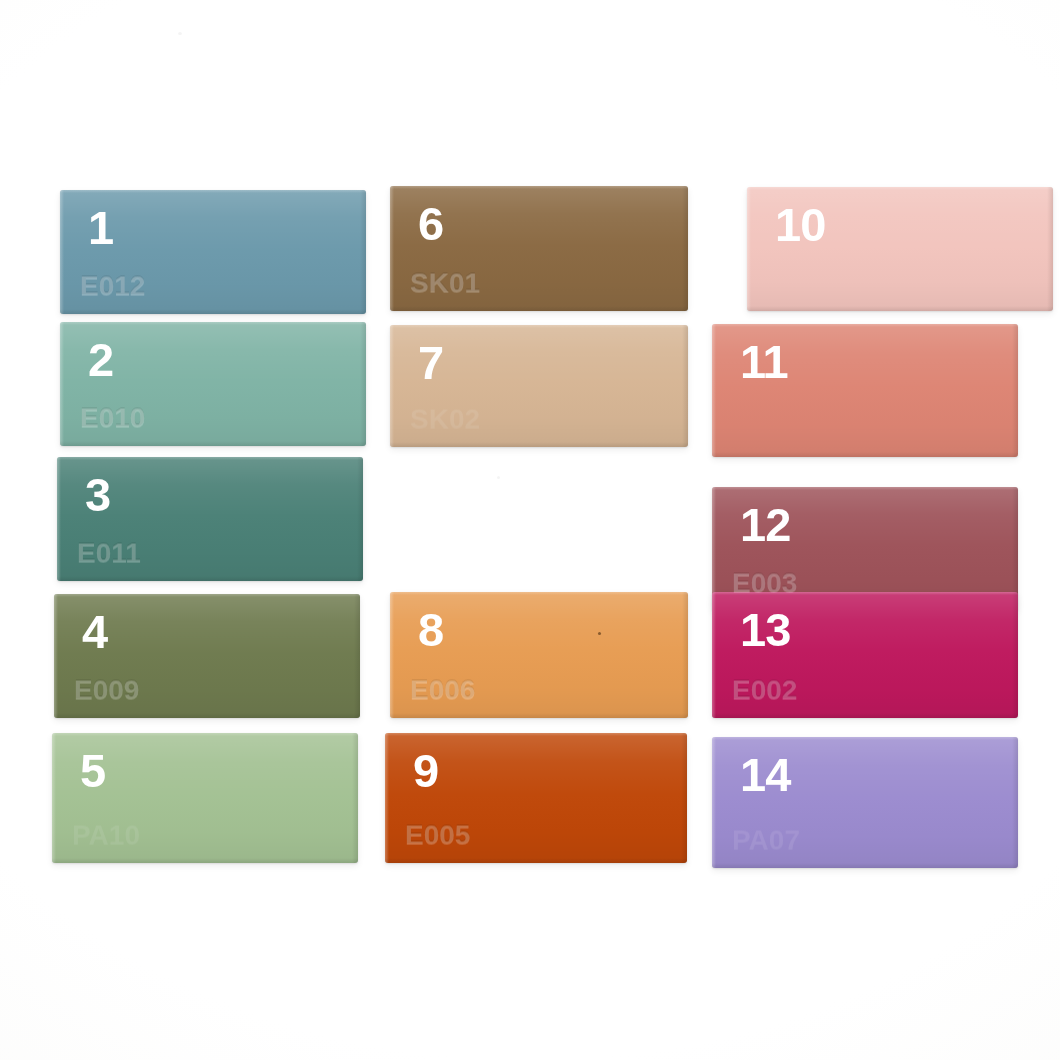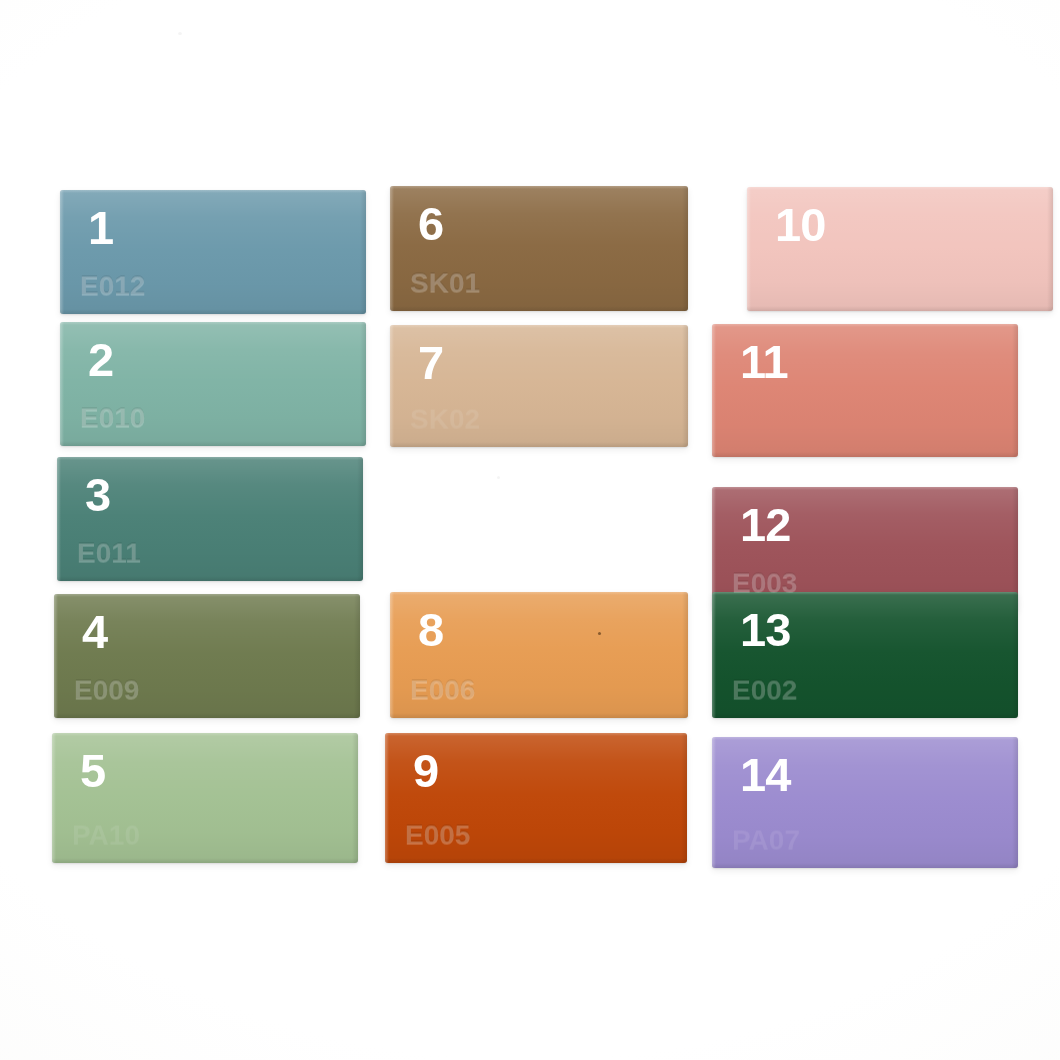--- a/index.html
+++ b/index.html
@@ -253,21 +253,21 @@
       </div>
       <div class="tile" style="left: 712px; top: 458px; width: 306px; height: 124px; background: rgb(157, 82, 89); margin-top: 29px;">
         <div class="sheen"></div>
         <div class="edge-top"></div>
         <div class="edge-left"></div>
         <div class="edge-right"></div>
         <div class="edge-bottom"></div>
         <div class="tile-number">12</div>
         <div class="tile-code">E003</div>
       </div>
-      <div class="tile" style="left: 712px; top: 592px; width: 306px; height: 126px; background: #14532d;">
+      <div class="tile" style="left: 712px; top: 592px; width: 306px; height: 126px; background: #be185d;">
         <div class="sheen"></div>
         <div class="edge-top"></div>
         <div class="edge-left"></div>
         <div class="edge-right"></div>
         <div class="edge-bottom"></div>
         <div class="tile-number">13</div>
         <div class="tile-code">E002</div>
       </div>
       <div class="tile" style="left: 712px; top: 737px; width: 306px; height: 131px; background: rgb(155, 139, 207);">
         <div class="sheen"></div>

